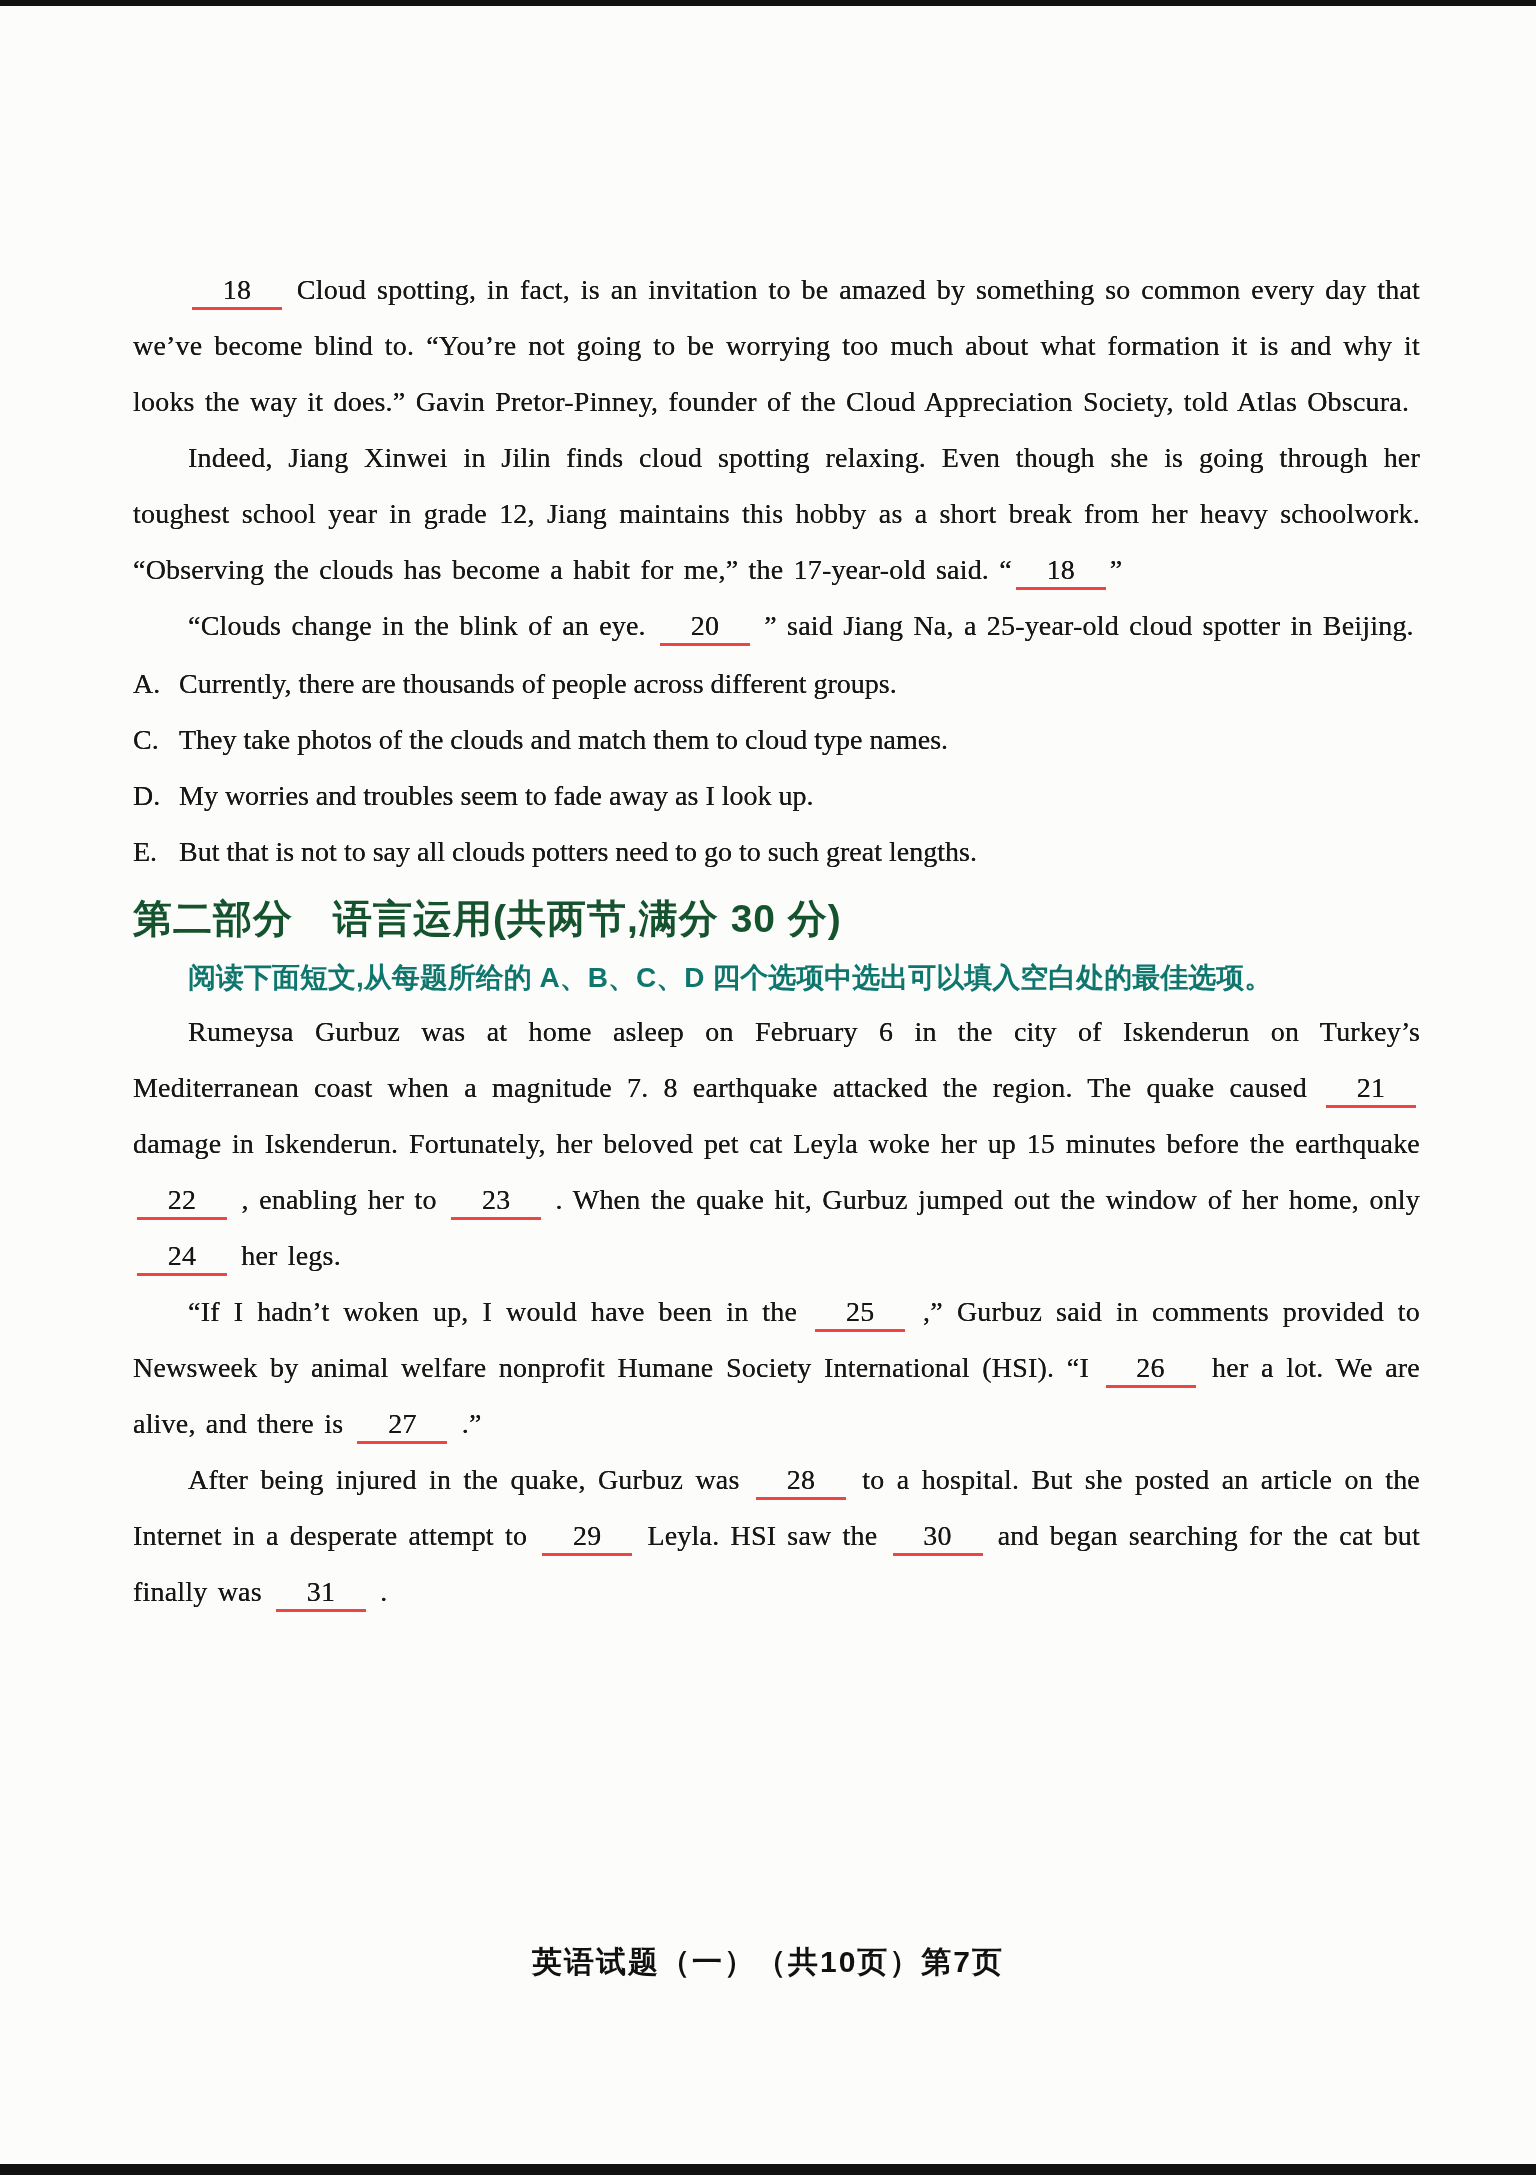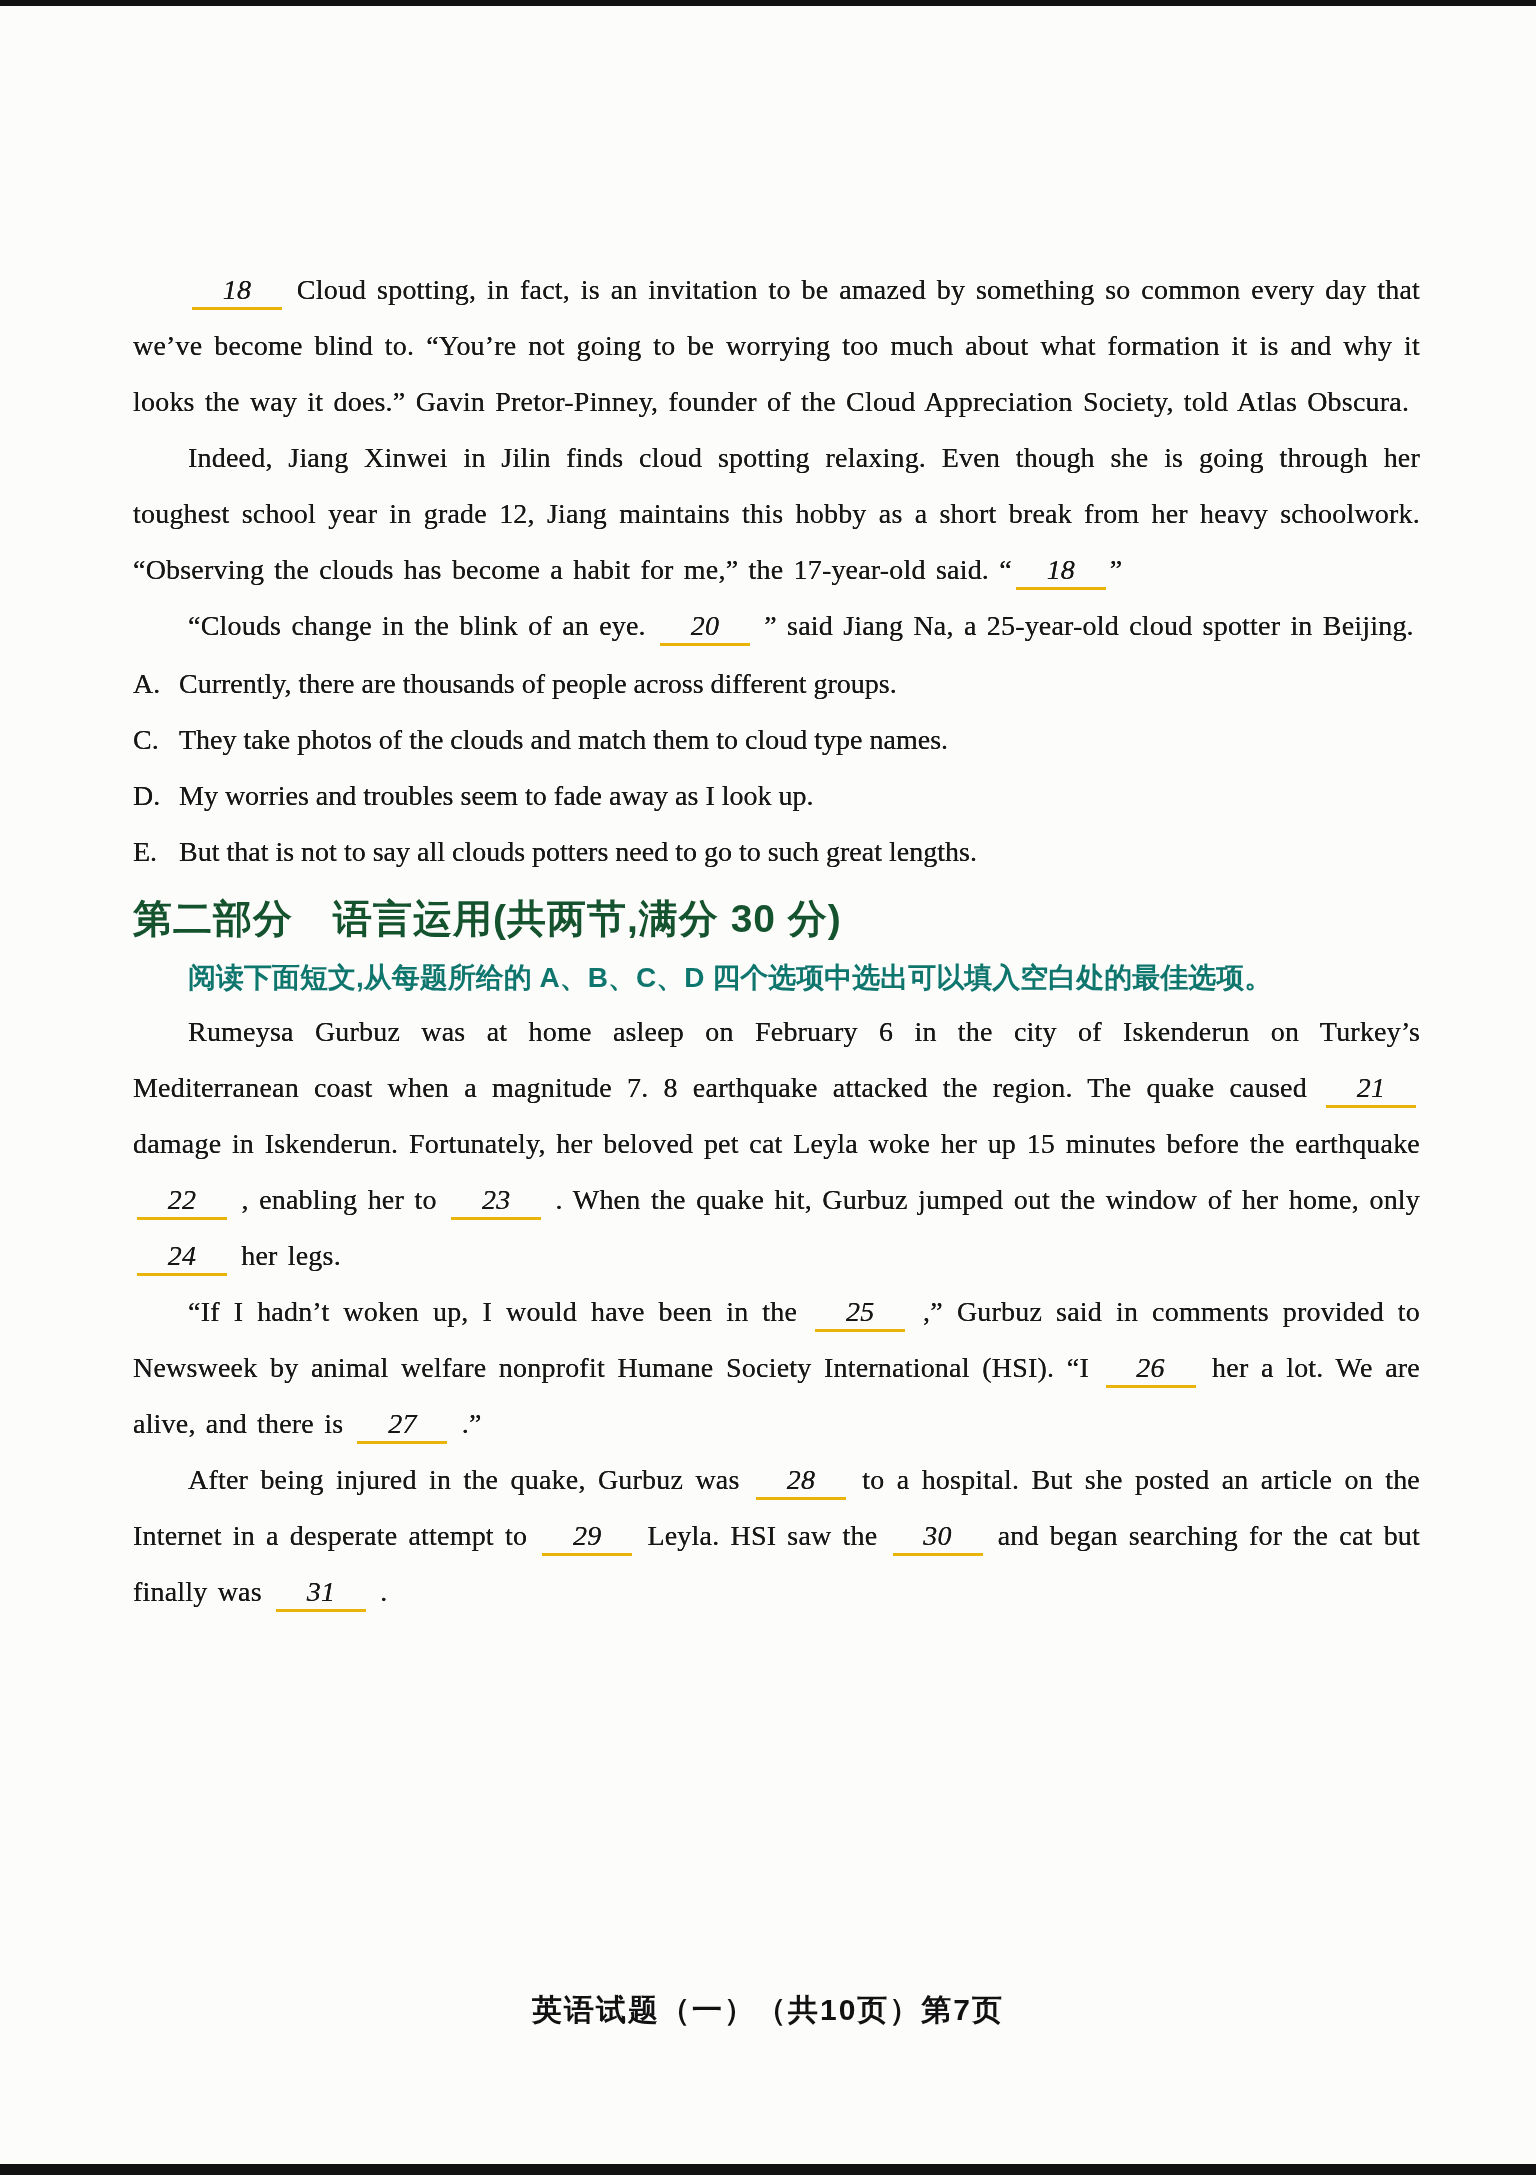--- a/index.html
+++ b/index.html
@@ -33,24 +33,23 @@
   }
   .para.indent { text-indent:55px; }
 
   .blank {
     display:inline-block;
     text-indent:0;
     min-width:58px;
     padding:0 16px 1px;
     margin:0 4px;
     text-align:center;
-    border-bottom:3px solid #eab308;
+    border-bottom:3px solid #ef4444;
     line-height:32px;
     text-shadow:0 0 0.5px currentColor;
-    font-style:italic;
   }
 
   .options { margin-top:2px; }
   .option {
     font-size:28px;
     line-height:56px;
     text-shadow:0 0 0.5px currentColor;
   }
   .opt-label { display:inline-block; min-width:46px; }
 
@@ -76,21 +75,21 @@
     font-size:28px;
     line-height:52px;
     text-indent:55px;
     margin:0;
     color:#0f766e;
   }
 
   .footer {
     position:absolute;
     left:0; width:100%;
-    top:1990px;
+    top:1942px;
     text-align:center;
     font-family:"Liberation Sans", sans-serif;
     font-weight:bold;
     font-size:30px;
     letter-spacing:2px;
     color:#111;
   }
 </style>
 </head>
 <body>

